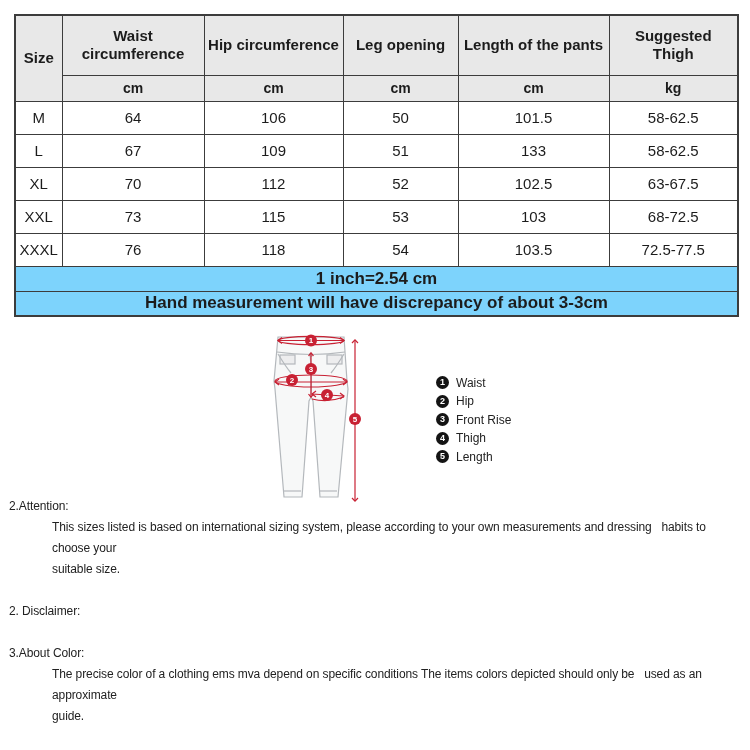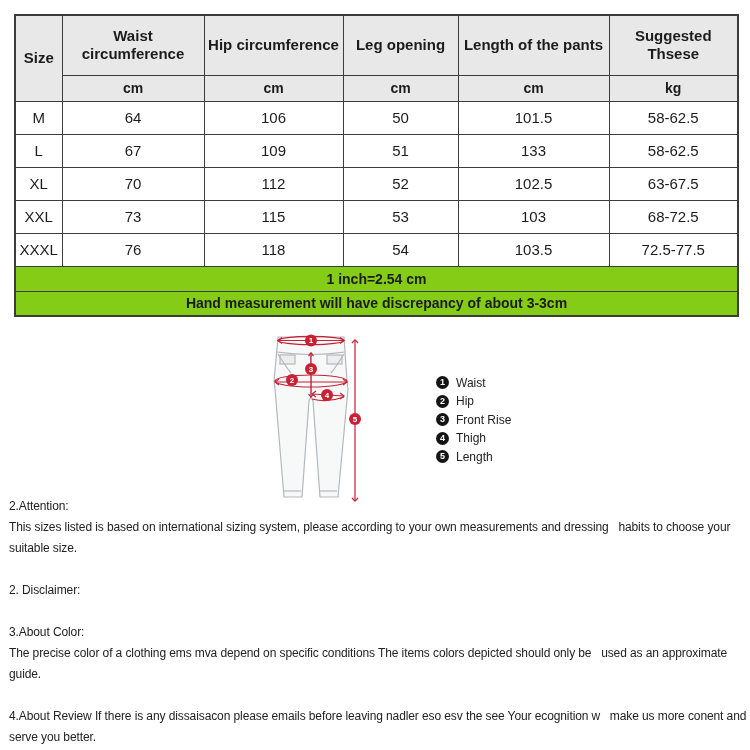--- a/index.html
+++ b/index.html
@@ -18,38 +18,38 @@
     overflow: hidden;
   }
   tr.header-row th {
     background: #e8e8e8; font-weight: bold; font-size: 15px;
     height: 60px; white-space: pre-line; line-height: 1.25;
   }
   tr.units-row th {
     background: #e8e8e8; font-weight: bold; font-size: 14px; height: 26px;
   }
   tr.data-row td { height: 33px; font-size: 15px; font-weight: normal; background: #fff; }
-  tr.note-row td { height: 25px; font-size: 14px; font-weight: bold; background: #84cc16; }
+  tr.note-row td { height: 25px; font-size: 17px; font-weight: bold; background: #7dd3fc; }
 
   
   .diagram-svg { position: absolute; left: 258px; top: 331px; }
   .legend { position: absolute; left: 436px; top: 376px; }
   .legend-item { display: flex; align-items: center; margin-bottom: 5px; height: 13.5px; }
   .legend-badge {
     width: 13px; height: 13px; border-radius: 50%; background: #141414; color: #fff;
     font-size: 9px; font-weight: bold; line-height: 13px; text-align: center;
     margin-right: 7px; flex: 0 0 13px;
   }
   .legend-label { font-size: 12px; color: #222; }
 
   
   .notes { position: absolute; left: 9px; top: 496px; width: 738px; font-size: 12px;
            line-height: 21px; color: #222; letter-spacing: -0.1px; }
   .note-section { margin-bottom: 21px; }
-  .note-body { white-space: pre-wrap; }
+  .note-body { white-space: pre-wrap; margin-left: 43px; }
 </style>
 </head>
 <body>
 
 <div class="page">
 
   <table class="size-table">
     <colgroup>
       <col style="width:47px">
         <col style="width:142px">
@@ -60,21 +60,21 @@
     </colgroup>
     <tbody>
       <tr class="header-row">
         <th rowspan="2">Size</th>
         <th>Waist
 circumference</th>
         <th>Hip circumference</th>
         <th>Leg opening</th>
         <th>Length of the pants</th>
         <th>Suggested
-Thsese</th>
+Thigh</th>
       </tr>
       <tr class="units-row">
         <th>cm</th>
         <th>cm</th>
         <th>cm</th>
         <th>cm</th>
         <th>kg</th>
       </tr>
       <tr class="data-row">
         <td>M</td>

